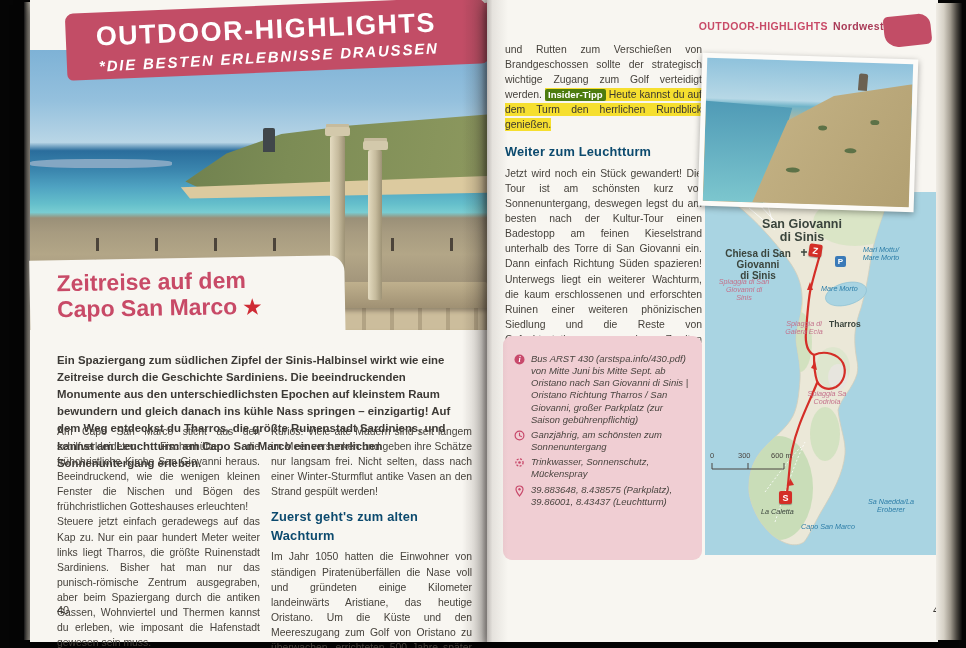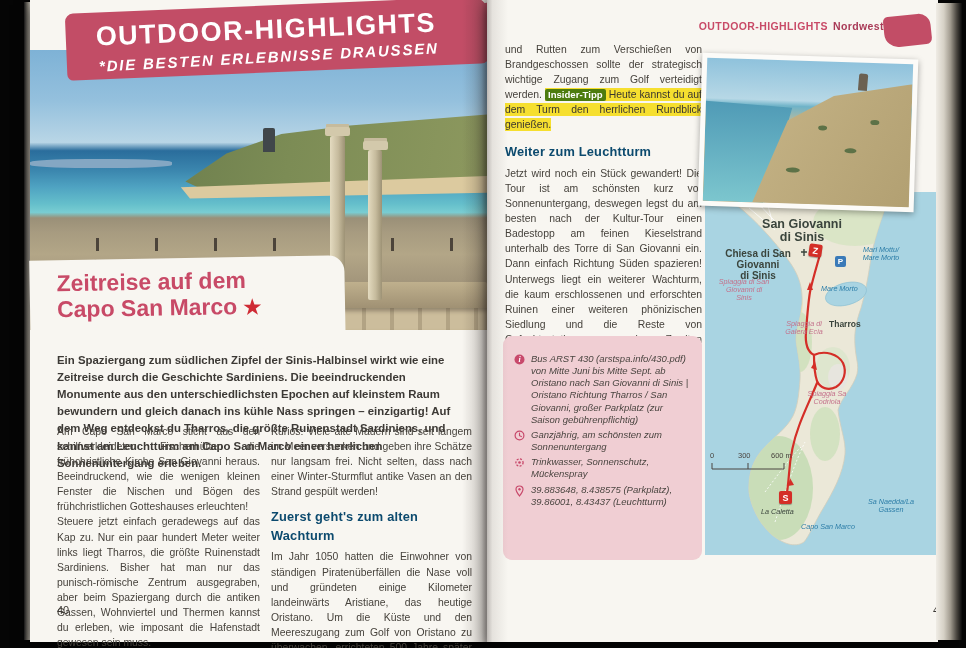--- a/index.html
+++ b/index.html
@@ -264,21 +264,21 @@
       <span class="mlabel m-it m-blue" style="left:116px;top:93px;">Mare Morto</span>
       <div class="mlabel m-it m-pink m-center" style="left:72px;top:128px;width:54px;">
         <span>Spiaggia di</span><br><span>Galera Ecia</span>
       </div>
       <span class="mlabel m-dark" id="lbl-tharros" style="left:124px;top:128px;">Tharros</span>
       <div class="mlabel m-it m-pink m-center" style="left:96px;top:198px;width:52px;">
         <span>Spiaggia Sa</span><br><span>Codriola</span>
       </div>
       <span class="mlabel m-it m-dark" style="left:56px;top:316px;">La Caletta</span>
       <div class="mlabel m-it m-blue m-center" style="left:114px;top:306px;width:54px;margin-left:45px;">
-        <span>Sa Naedda/La</span><br><span>Gassen</span>
+        <span>Sa Naedda/La</span><br><span>Eroberer</span>
       </div>
       <span class="mlabel m-it m-blue" style="left:96px;top:331px;">Capo San Marco</span>
 
       <div id="scale-lbls">
         <span style="left:5px;top:259px;">0</span>
         <span style="left:33px;top:259px;">300</span>
         <span style="left:66px;top:259px;">600 m</span>
       </div>
 
       <div class="mk mk-p" style="left:47px;top:1px;">P</div>

